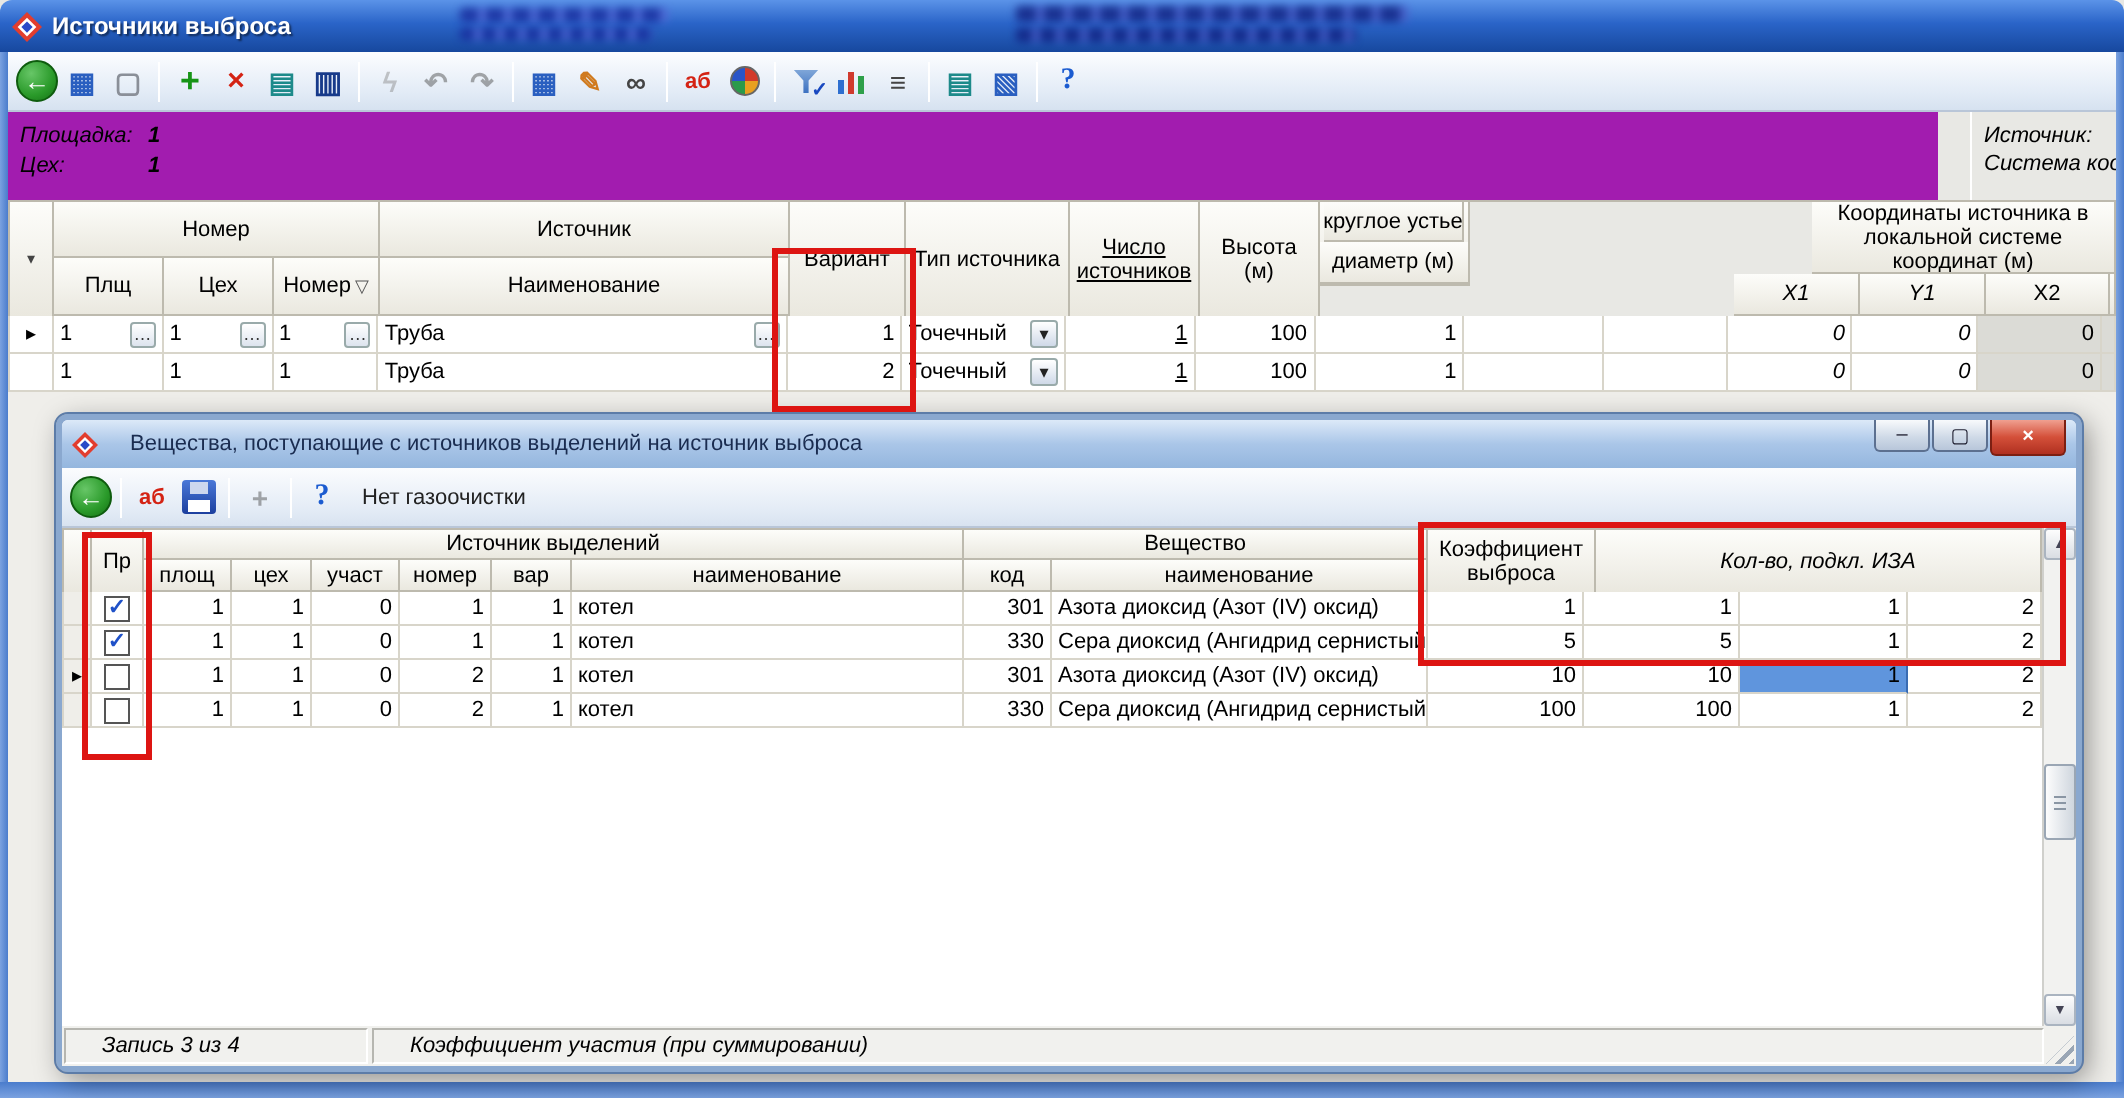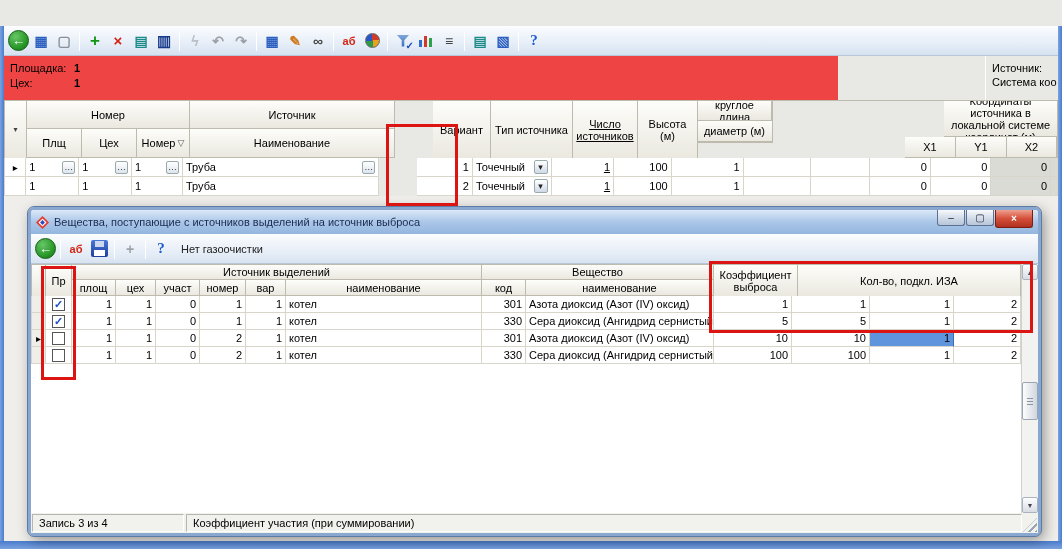--- a/index.html
+++ b/index.html
@@ -33,21 +33,21 @@
   .g-help { color:#1b5bd0; font-size:15px; font-family:"Liberation Serif",serif; }
   .funnel { width:13px; height:12px; background:linear-gradient(#7fa6d8,#3a6fc0); clip-path:polygon(0 0,100% 0,60% 48%,60% 100%,40% 100%,40% 48%); }
   .fcheck { position:absolute; right:0; bottom:1px; color:#1848c0; font-size:10px; font-weight:bold; }
   .ball { width:15px; height:15px; border-radius:50%; border:1px solid #666;
     background:conic-gradient(#d23a2a 0 25%, #e8a020 0 50%, #2a9a4a 0 75%, #2a55c8 0 100%); }
   .floppy { width:17px; height:17px; background:linear-gradient(#4a78d8,#1c3f9e); border-radius:2px; position:relative; }
   .floppy::before { content:""; position:absolute; top:1px; left:4px; width:9px; height:6px; background:#cdd7ee; }
   .floppy::after { content:""; position:absolute; bottom:1px; left:3px; width:11px; height:6px; background:#fff; }
 
   
-  .infobar { position:absolute; left:4px; top:56px; width:834px; height:44px; background:#ef4444; z-index:2; }
+  .infobar { position:absolute; left:4px; top:56px; width:965px; height:44px; background:#a21caf; z-index:2;font-style:italic; }
   .info-left { position:absolute; left:6px; top:5px; line-height:15px; }
   .info-left .lbl { display:inline-block; min-width:64px; }
   .info-left b { font-weight:bold; }
   .info-sep { position:absolute; left:981px; top:0; width:1px; height:44px; background:#c4c4bc; border-right:1px solid #fff; }
   .info-right { position:absolute; left:988px; top:5px; width:66px; line-height:14px; overflow:hidden; white-space:nowrap; }
 
   
   .hc, .htop, .hrow > div { background:linear-gradient(#fdfdfa,#eae8df); border-right:1px solid #bdbaae; border-bottom:1px solid #bdbaae;
     display:flex; align-items:center; justify-content:center; text-align:center; overflow:hidden; line-height:12px; }
   .hgroup { display:flex; flex-direction:column; }
@@ -63,33 +63,33 @@
     font-size:9px; line-height:12px; text-align:center; border-radius:2px; color:#222; flex:none; }
   .rowmark { font-size:10px; }
   .cb { width:13px; height:13px; border:1px solid #555; background:#fff; display:flex; align-items:center; justify-content:center; }
   .cb span { color:#1f51c8; font-weight:bold; font-size:11px; line-height:11px; }
 
   
   .main-grid { position:absolute; left:4px; top:100px; width:1054px; z-index:2; }
   .mg-head { display:flex; height:58px; border-top:1px solid #bdbaae; border-left:1px solid #bdbaae; }
   .mg-row { display:flex; height:19px; border-left:1px solid #d8d5ca; }
   .w-sel{width:22px;} .w-pl{width:55px;} .w-ceh{width:55px;} .w-nom{width:53px;} .w-name{width:205px;}
-  .w-var{width:58px;margin-left:38px;} .w-tip{width:82px;} .w-ch{width:65px;text-decoration:underline;} .w-vys{width:60px;}
-  .w-diam{width:75px;} .w-dl{width:70px;} .w-sh{width:62px;} .w-x{width:63px;} .w-x2{width:62px;} .w-cut{flex:1;min-width:0;}
+  .w-var{width:58px;} .w-tip{width:82px;} .w-ch{width:65px;text-decoration:underline;} .w-vys{width:60px;}
+  .w-diam{width:75px;} .w-dl{width:70px;} .w-sh{width:62px;} .w-x{width:63px;font-style:italic;} .w-x2{width:62px;} .w-cut{flex:1;min-width:0;}
   .h29{height:29px;} .h16{height:16px;} .h21{height:21px;} .h37{height:37px;padding:1px 2px;} .h58{height:58px;padding:0 2px;}
   .mg-filler { position:absolute; left:4px; top:196px; width:1054px; height:345px; background:#efeeea; z-index:1; }
   .sort { color:#555; font-size:9px; margin-left:2px; }
 
   
   .dialog { position:absolute; left:28px; top:207px; width:1013px; height:329px; z-index:10;
     border:3px solid #8aa8cf; outline:1px solid #5c7ca8; border-radius:6px; background:#eef1f6;
     box-shadow:3px 4px 14px rgba(0,0,0,.4); }
   .dlg-titlebar { position:absolute; left:0; top:0; right:0; height:24px; border-radius:3px 3px 0 0;
     background:linear-gradient(#dcE9f8,#aac6e8 50%,#94b6de); display:flex; align-items:center; padding:0 5px; }
-  .dlg-title { font-size:11px; color:#1a2c50; margin-left:5px; }
+  .dlg-title { font-size:11px; color:#1a2c50; margin-left:16px; }
   .cap-btns { position:absolute; right:5px; top:0; display:flex; }
   .cap { width:28px; height:16px; border:1px solid #5c7090; border-top:none; display:flex; align-items:center; justify-content:center;
     background:linear-gradient(#f8fafc,#cdd8e6 60%,#b8c6da); font-size:10px; color:#223; border-radius:0 0 3px 3px; margin-left:1px; }
   .cap.close { width:38px; height:18px; background:linear-gradient(#f0a090,#d4503a 50%,#b03020); color:#fff; font-weight:bold; border-color:#7c1f12; }
   .dlg-toolbar { left:0; top:24px; width:1007px; height:30px; background:linear-gradient(#fbfcfe,#e4ecf6 70%,#d8e3f0); }
   .no-gas { margin-left:8px; font-size:11px; color:#222; }
 
   .dlg-grid { position:absolute; left:0; top:54px; width:990px; height:249px; background:#fff; overflow:hidden; }
   .dg-head { display:flex; height:32px; border-top:1px solid #bdbaae; border-left:1px solid #bdbaae; }
   .dg-row { display:flex; height:17px; border-left:1px solid #d8d5ca; }
@@ -104,33 +104,47 @@
   .vscroll { position:absolute; right:0; top:54px; width:17px; height:249px; background:#f2f2f0; border-left:1px solid #d0d0cc; }
   .sbtn { position:absolute; left:0; width:16px; height:16px; background:linear-gradient(#fdfdfd,#d9dde3); border:1px solid #aab4c0;
     display:flex; align-items:center; justify-content:center; font-size:7px; color:#445; border-radius:2px; }
   .sbtn.up { top:0; } .sbtn.down { bottom:0; }
   .sthumb { position:absolute; left:0; top:118px; width:16px; height:38px; background:linear-gradient(90deg,#fdfdfd,#cfd6de); border:1px solid #9aa6b4; border-radius:2px; }
   .sthumb::after { content:""; position:absolute; left:4px; right:4px; top:15px; height:8px;
     background:repeating-linear-gradient(#8a96a4 0 1px, transparent 1px 3px); }
 
   
   .dlg-status { position:absolute; left:0; right:0; bottom:0; height:20px; background:#f1f1ee; display:flex; align-items:stretch; }
-  .st-cell { border:1px solid; border-color:#b6b6b0 #fff #fff #b6b6b0; display:flex; align-items:center; padding:0 6px; margin:1px; }
+  .st-cell { border:1px solid; border-color:#b6b6b0 #fff #fff #b6b6b0; display:flex; align-items:center; padding:0 18px; margin:1px;font-style:italic; }
   .st-1 { width:152px; } .st-2 { flex:1; margin-right:16px; }
   .grip { position:absolute; right:1px; bottom:1px; width:14px; height:14px;
     background:repeating-linear-gradient(135deg, transparent 0 3px, #9aa6b4 3px 5px); clip-path:polygon(100% 0,100% 100%,0 100%); }
 
   
   .redbox { position:absolute; border:3px solid #dd1512; z-index:50; }
 </style>
 </head>
 <body>
 
 <div class="screen">
 
+  <div class="titlebar">
+    <span style="display:flex;">
+      <svg width="15" height="15" viewBox="0 0 16 16">
+          <polygon points="8,0 16,8 8,16 0,8" fill="#e23d2e"></polygon>
+          <polygon points="8,3 13,8 8,13 3,8" fill="#fff"></polygon>
+          <polygon points="8,5 11,8 8,11 5,8" fill="#2a49c8"></polygon>
+        </svg>
+    </span>
+    <span class="title">Источники выброса</span>
+    <div class="redact" style="left:230px;top:4px;width:104px;height:7px;background:repeating-linear-gradient(90deg,#16289a 0 9px,#5468d8 9px 13px);"></div>
+    <div class="redact" style="left:230px;top:14px;width:96px;height:6px;background:repeating-linear-gradient(90deg,#16289a 0 7px,#5468d8 7px 11px);"></div>
+    <div class="redact" style="left:508px;top:3px;width:196px;height:8px;background:repeating-linear-gradient(90deg,#101f80 0 10px,#4a5cc8 10px 14px);"></div>
+    <div class="redact" style="left:508px;top:14px;width:170px;height:7px;background:repeating-linear-gradient(90deg,#101f80 0 8px,#4a5cc8 8px 12px);"></div>
+  </div>
   <div class="win-edge edge-l"></div>
   <div class="win-edge edge-r"></div>
   <div class="win-edge edge-b"></div>
 
   <div class="toolbar main-toolbar">
     <span class="ic ic-back">
         <span>←</span>
       </span>
     <span class="ic g-blue">▦</span>
     <span class="ic g-gray">▢</span>
@@ -208,21 +222,21 @@
             <div class="w-name h29">Наименование</div>
           </div>
       </div>
       <div class="hc w-var h58">Вариант</div>
       <div class="hc w-tip h58">Тип источника</div>
       <div class="hc w-ch h58">Число источников</div>
       <div class="hc w-vys h58">Высота (м)</div>
       <div class="hgroup" style="width:207px">
         <div class="hrow" style="height:42px">
           <div class="hgroup" style="width:75px">
-            <div class="htop h21">круглое длина</div>
+            <div class="htop h21">круглое устье</div>
             <div class="hrow h21">
                 <div style="width:75px" class="h21">диаметр (м)</div>
               </div>
           </div>
         </div>
       </div>
       <div class="hgroup" style="flex:1;min-width:0">
         <div class="htop h37" style="line-height:12px;margin-left:39px;">Координаты источника в локальной системе координат (м)</div>
         <div class="hrow h21">
           <div class="w-x h21">X1</div>
@@ -343,21 +357,21 @@
           </div>
         </div>
         <div class="hgroup" style="width:232px">
           <div class="htop h16">Вещество</div>
           <div class="hrow h16">
             <div class="d-code h16">код</div>
             <div class="d-sub h16">наименование</div>
           </div>
         </div>
         <div class="hc d-k h32" style="line-height:12px;">Коэффициент выброса</div>
-        <div class="hc d-kol h32" style="line-height:12px;">Кол-во, подкл. ИЗА</div>
+        <div class="hc d-kol h32" style="line-height:12px;font-style:italic;">Кол-во, подкл. ИЗА</div>
       </div>
 
       <div class="dg-row">
         <div class="dcell d-mark mark">
             <span class="rowmark"></span>
           </div>
         <div class="dcell d-pr ctr">
             <span class="cb">
               <span>✓</span>
             </span>

